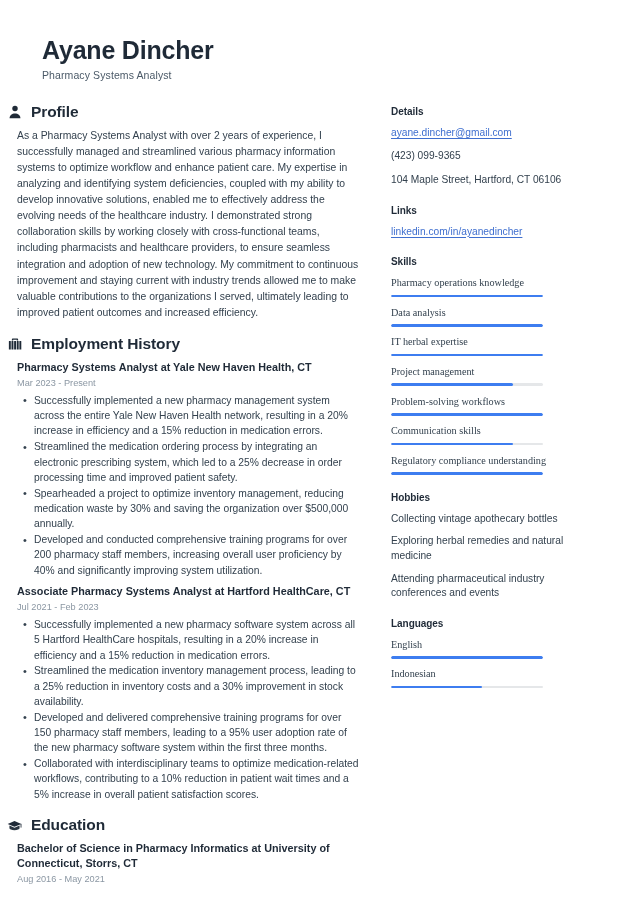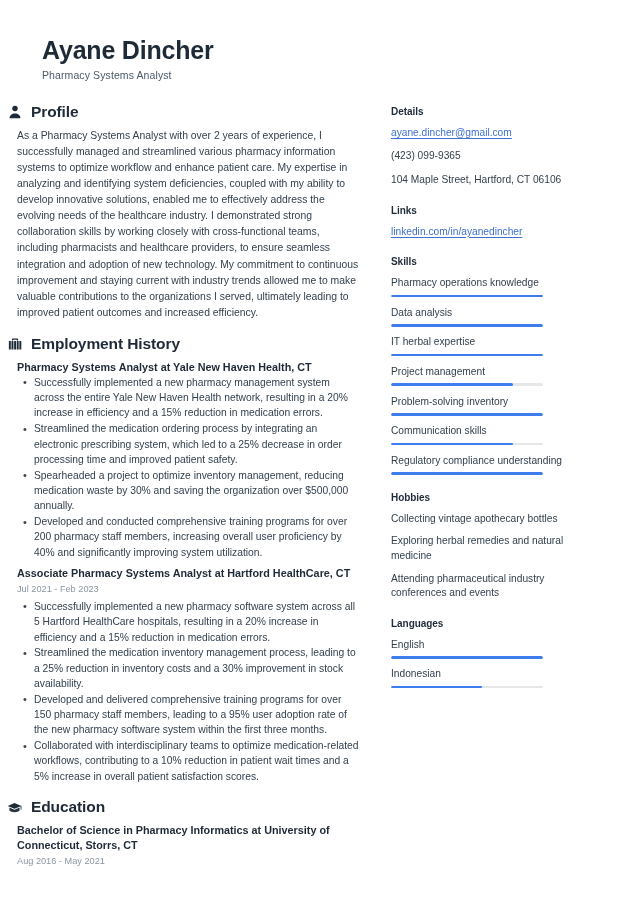--- a/index.html
+++ b/index.html
@@ -146,21 +146,21 @@
     line-height: 14.6px;
     color: #3f6fcf;
     text-decoration: underline;
     text-underline-offset: 1.5px;
     display: block;
     margin-bottom: 9px;
     word-break: break-word;
     cursor: pointer;
   }
 
-  .skill-row { margin-bottom: 8.5px; }
+  .skill-row { margin-bottom: 8.5px; font-family: Liberation Serif, serif; }
   .skill-label {
     font-size: 10.2px;
     line-height: 14.5px;
     color: #33414e;
     margin-bottom: 4px;
   }
   .bar-track {
     width: 152px;
     height: 2.6px;
     background: #e5e7e9;
@@ -220,20 +220,21 @@
               <rect x="10" y="4.6" width="2.2" height="9.8" rx="0.3"></rect>
               <rect x="13" y="4.6" width="2.2" height="9.8" rx="0.3"></rect>
             </svg>
           </span>
           <span class="section-title">Employment History</span>
         </div>
         <div class="section-body">
 
           <div class="entry">
             <div class="entry-title">Pharmacy Systems Analyst at Yale New Haven Health, CT</div>
+            <div class="entry-date">Mar 2023 - Present</div>
             <ul class="bullets">
               <li>Successfully implemented a new pharmacy management system across the entire Yale New Haven Health network, resulting in a 20% increase in efficiency and a 15% reduction in medication errors.</li>
               <li>Streamlined the medication ordering process by integrating an electronic prescribing system, which led to a 25% decrease in order processing time and improved patient safety.</li>
               <li>Spearheaded a project to optimize inventory management, reducing medication waste by 30% and saving the organization over $500,000 annually.</li>
               <li>Developed and conducted comprehensive training programs for over 200 pharmacy staff members, increasing overall user proficiency by 40% and significantly improving system utilization.</li>
             </ul>
           </div>
 
           <div class="entry">
             <div class="entry-title">Associate Pharmacy Systems Analyst at Hartford HealthCare, CT</div>
@@ -309,21 +310,21 @@
         </div>
 
         <div class="skill-row">
           <div class="skill-label">Project management</div>
           <div class="bar-track">
             <div class="bar-fill" style="width: 80%;"></div>
           </div>
         </div>
 
         <div class="skill-row">
-          <div class="skill-label">Problem-solving inventory</div>
+          <div class="skill-label">Problem-solving workflows</div>
           <div class="bar-track">
             <div class="bar-fill" style="width: 100%;"></div>
           </div>
         </div>
 
         <div class="skill-row">
           <div class="skill-label">Communication skills</div>
           <div class="bar-track">
             <div class="bar-fill" style="width: 80%;"></div>
           </div>

